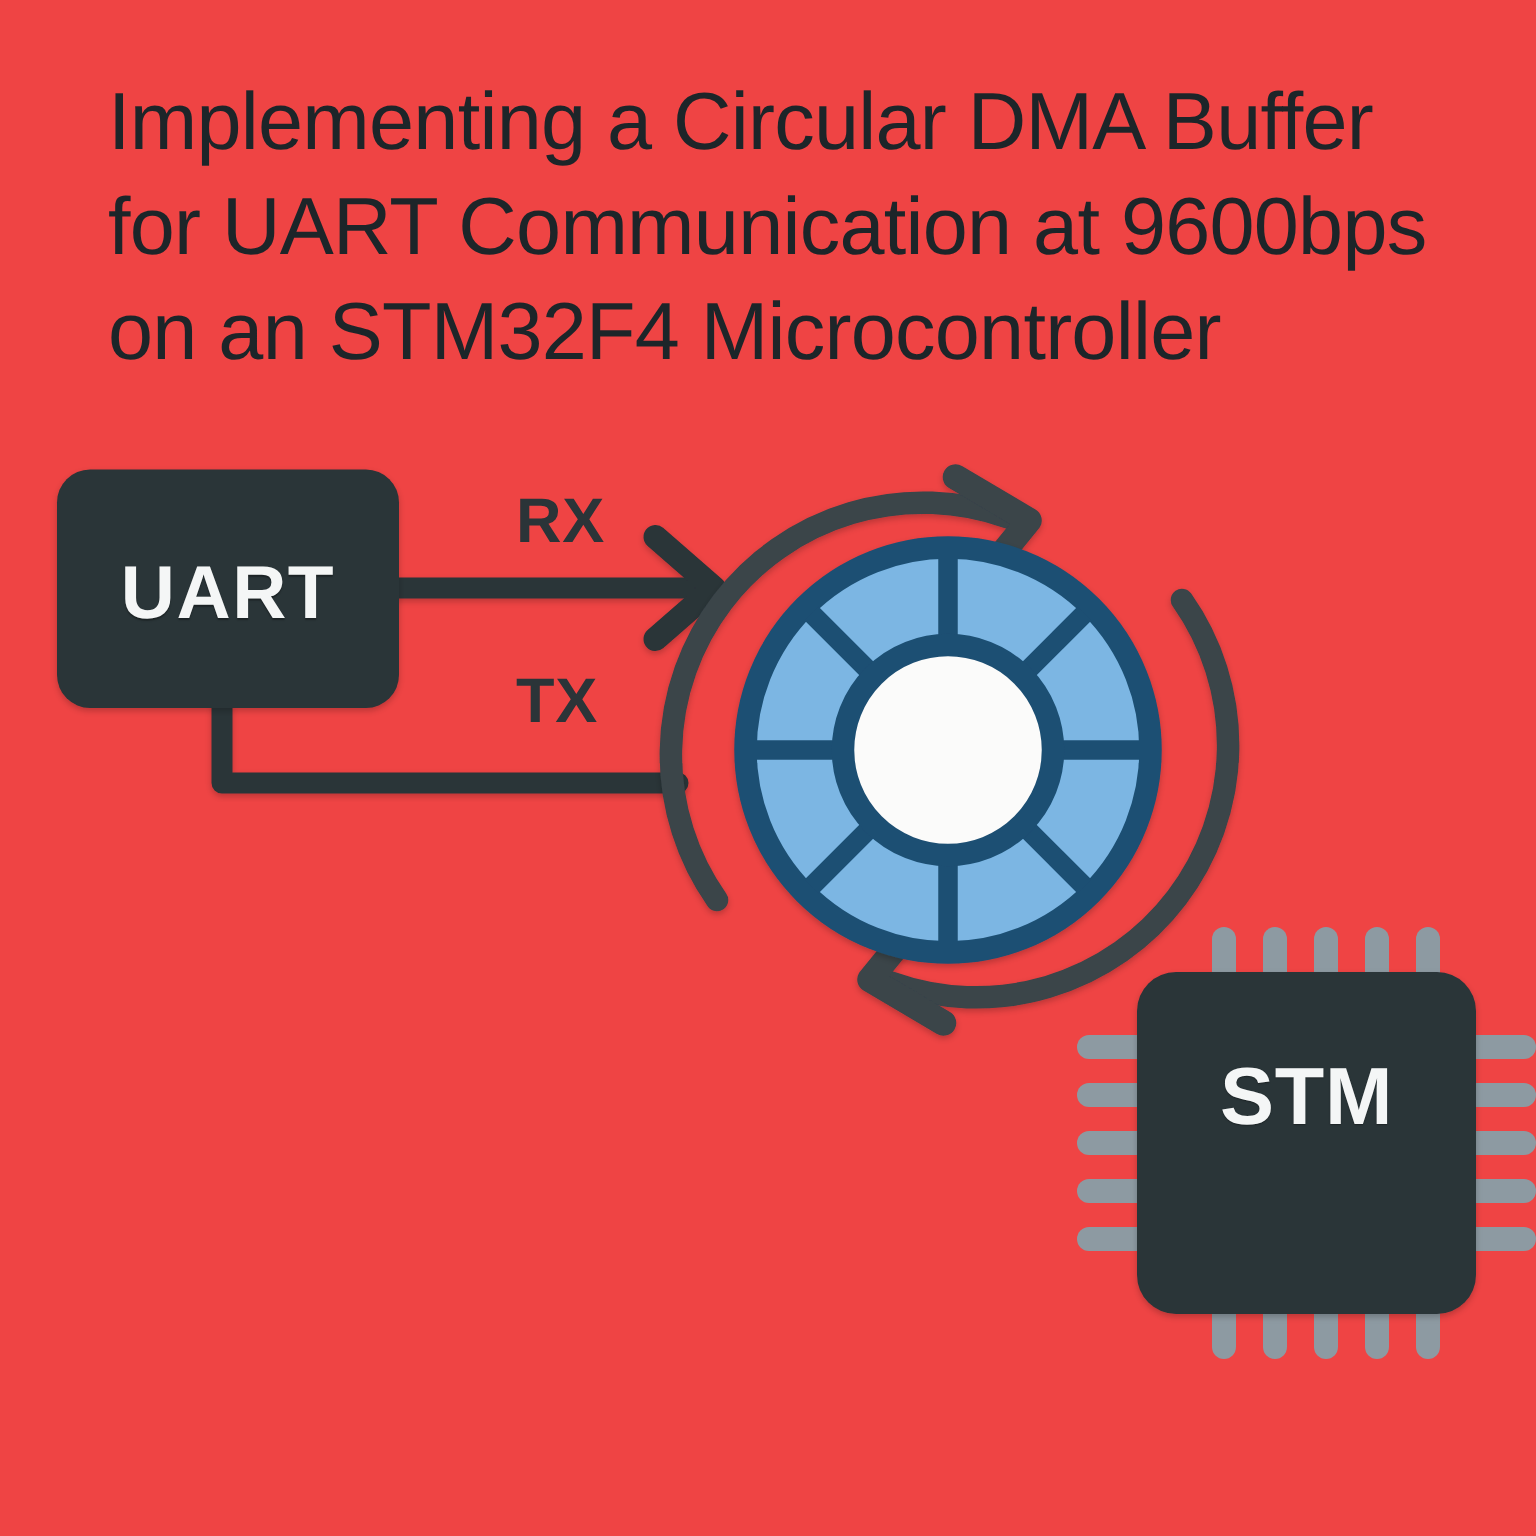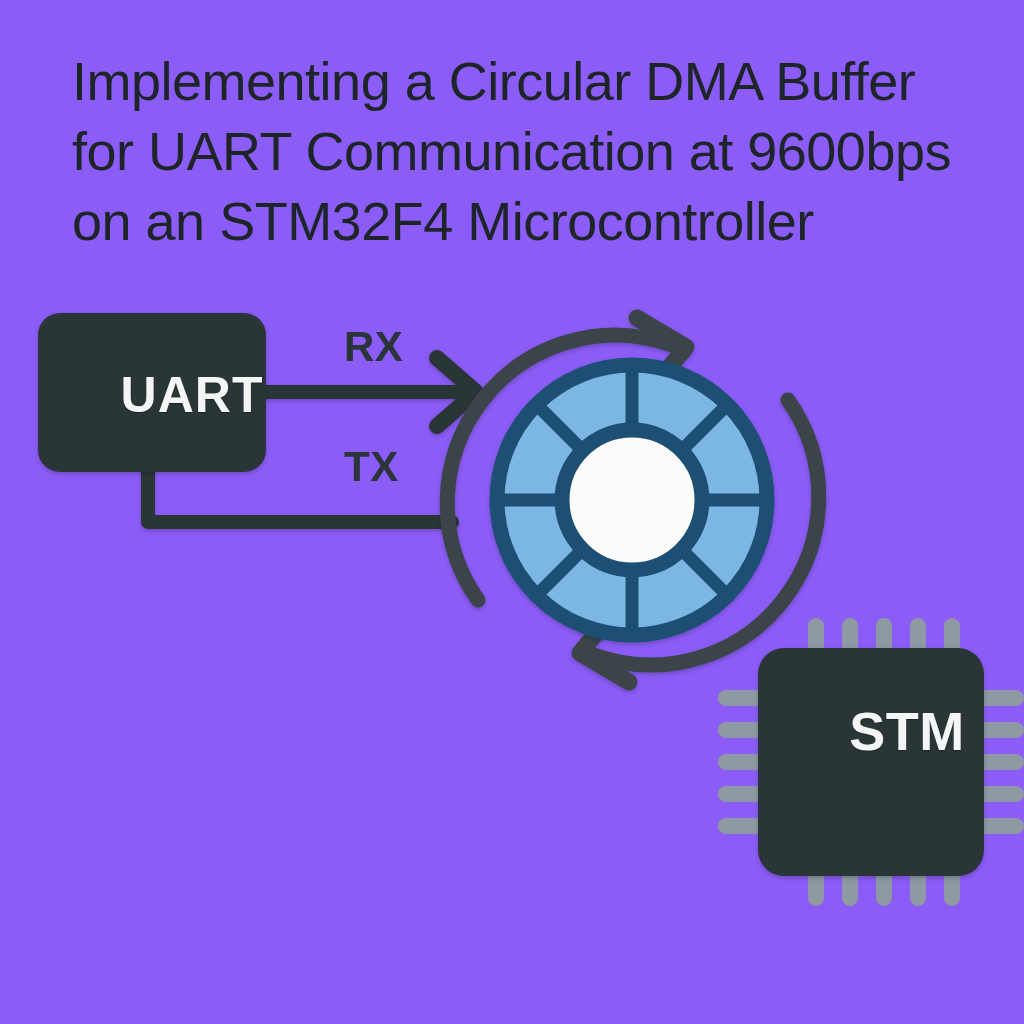--- a/index.html
+++ b/index.html
@@ -4,21 +4,21 @@
 <style>
   html, body {
     margin: 0;
     padding: 0;
     background: #ffffff;
   }
   #canvas {
     position: relative;
     width: 1024px;
     height: 1024px;
-    background: #8b5cf6;
+    background: #ef4444;
     overflow: hidden;
     font-family: "Liberation Sans", sans-serif;
   }
 
   
   #title-block {
     position: absolute;
     left: 72px;
     top: 46px;
     width: 1000px;
@@ -48,30 +48,28 @@
     text-shadow: 0 1px 1px rgba(0,0,0,0.35);
     white-space: pre;
     text-align: center;
   }
   #uart-label {
     left: 38px;
     top: 366px;
     width: 228px;
     font-size: 50px;
     letter-spacing: 1px;
-    margin-left: 40px;
   }
   #chip-label {
     left: 758px;
     top: 700px;
     width: 226px;
     font-size: 54px;
     line-height: 62px;
     letter-spacing: 0.5px;
-    padding-left: 36px;
   }
   .wire-label {
     position: absolute;
     color: #2b3438;
     font-weight: bold;
     font-size: 42px;
     letter-spacing: 0.5px;
     text-align: center;
   }
   #rx-label { left: 344px; top: 323px; }

